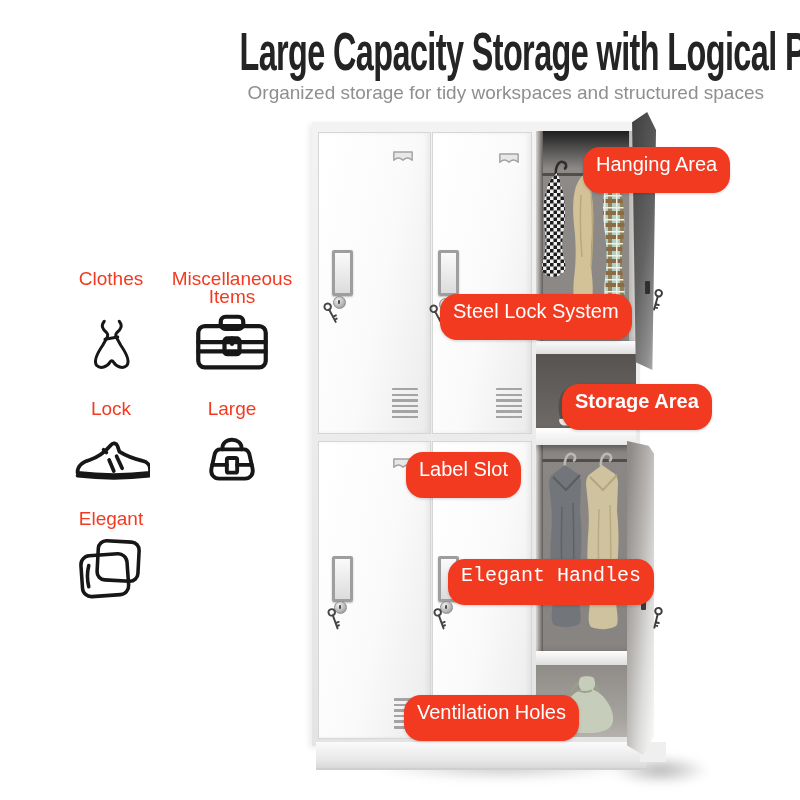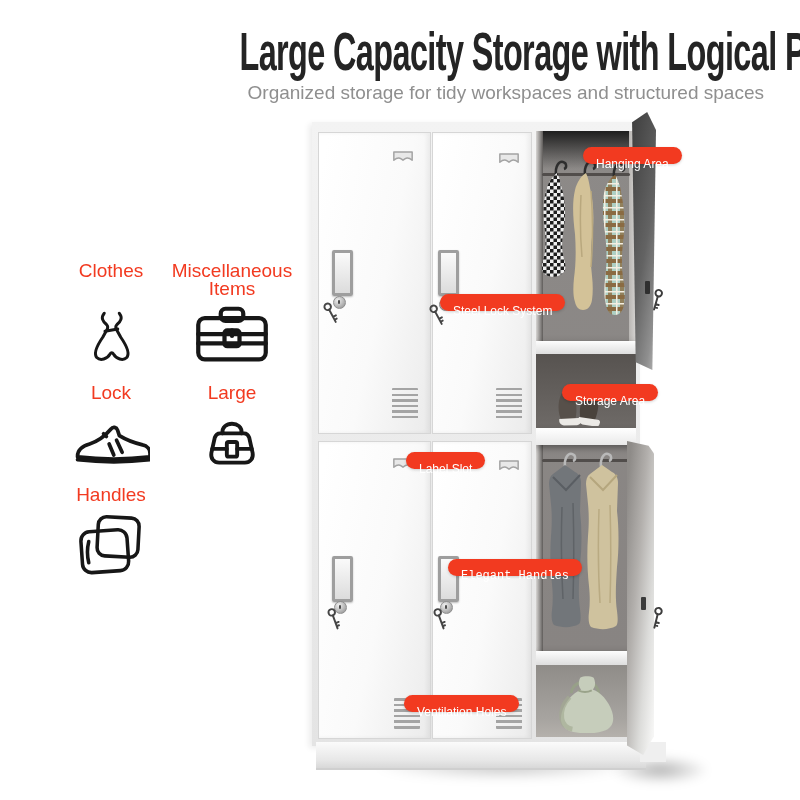--- a/index.html
+++ b/index.html
@@ -7,21 +7,21 @@
          font-family:"Liberation Sans",sans-serif;}
   
   .title-wrap{position:absolute;top:20px;left:0;width:800px;text-align:center;}
   .title{display:inline-block;white-space:nowrap;font-size:54px;font-weight:700;
          letter-spacing:-1px;color:var(--title,#242424);transform:scaleX(.60);transform-origin:50% 50%;}
   .subtitle{position:absolute;top:82px;left:0;width:764px;text-align:right;
             font-size:19px;color:var(--subtle,#8f8f8f);}
   
   .cats{position:absolute;left:58px;top:262px;width:242px;display:grid;
         grid-template-columns:106px 136px;row-gap:13px;justify-items:center;}
-  .cat{display:flex;flex-direction:column;align-items:center;}
+  .cat{display:flex;flex-direction:column;align-items:center;margin-top:8px;}
   .cat-label{font-size:19px;line-height:18px;color:var(--accent,#f23a20);text-align:center;
              min-height:24px;margin-bottom:3px;}
   .cat.row1 .cat-label{min-height:40px;}
   .cat svg{stroke:#171717;fill:none;stroke-linecap:round;stroke-linejoin:round;}
   
   .shadow{position:absolute;border-radius:50%;filter:blur(5px);}
   .body{position:absolute;left:312px;top:122px;width:328px;height:624px;
         background:linear-gradient(180deg,#f3f3f3,#e4e4e4);box-shadow:-3px 2px 6px rgba(0,0,0,.08);}
   .door{position:absolute;background:linear-gradient(102deg,#ffffff 5%,#fafafa 55%,#ebebeb 100%);
         border:1px solid #d6d6d6;box-shadow:inset -3px 0 4px rgba(0,0,0,.05);}
@@ -40,22 +40,22 @@
   
   .opening{position:absolute;left:536px;top:131px;width:100px;height:606px;overflow:hidden;
            background:linear-gradient(180deg,#8d8a88,#878381);}
   .op{position:absolute;}
   .shelf{position:absolute;left:0;width:100%;background:linear-gradient(180deg,#fdfdfd,#dedede);
          box-shadow:0 4px 8px rgba(0,0,0,.45);}
   .rod{position:absolute;left:6px;width:88px;height:3px;background:#514d4b;border-radius:2px;}
   
   .odoor{position:absolute;}
   
-  .pill{position:absolute;height:17px;line-height:34px;padding:0 13px;border-radius:17px;
-        background:var(--accent,#f23a20);color:#ffffff;font-size:12px;white-space:nowrap;z-index:10;
+  .pill{position:absolute;height:46px;line-height:34px;padding:0 13px;border-radius:17px;
+        background:var(--accent,#f23a20);color:#ffffff;font-size:20px;white-space:nowrap;z-index:10;
         box-shadow:0 1px 3px rgba(0,0,0,.18);}
 </style>
 </head>
 <body>
 
 <div class="stage">
 
   <div class="title-wrap">
     <span class="title">Large Capacity Storage with Logical Partitioning</span>
   </div>
@@ -90,21 +90,21 @@
     <div class="cat">
       <div class="cat-label">Large</div>
       <svg width="56" height="62" viewBox="0 0 64 72" stroke-width="4.5">
         <path d="M21 26 c-2 -15 24 -15 22 0"></path>
         <path d="M18 26 h28 c3 0 5 2 6 5 l4 18 c1 6 -3 11 -9 11 h-30 c-6 0 -10 -5 -9 -11 l4 -18 c1 -3 3 -5 6 -5 z"></path>
         <path d="M9 44 h17 M38 44 h17"></path>
         <rect x="26" y="36" width="12" height="17" rx="2"></rect>
       </svg>
     </div>
     <div class="cat">
-      <div class="cat-label">Handles</div>
+      <div class="cat-label">Elegant</div>
       <svg width="72" height="64" viewBox="0 0 78 72" stroke-width="4">
         <rect x="24" y="5" width="46" height="44" rx="9" transform="rotate(3 47 27)"></rect>
         <rect x="6" y="20" width="52" height="46" rx="10" transform="rotate(-4 32 43)"></rect>
         <path d="M14 32 c-2 8 -2 16 0 24"></path>
       </svg>
     </div>
   </div>
 
   <div class="shadow" style="left:318px;top:748px;width:370px;height:38px;background:radial-gradient(50% 50%,rgba(0,0,0,.22),rgba(0,0,0,0) 70%);"></div>
   <div class="shadow" style="left:590px;top:750px;width:140px;height:40px;background:radial-gradient(50% 50%,rgba(0,0,0,.30),rgba(0,0,0,0) 70%);"></div>
@@ -254,18 +254,18 @@
               clip-path:polygon(0 0,80% 1.5%,100% 4%,100% 94%,60% 100%,0 97%);
               background:linear-gradient(95deg,#8e8b88 8%,#b3b0ad 40%,#dcdcda 70%,#f6f6f5 95%);"></div>
   <div style="position:absolute;left:641px;top:597px;width:5px;height:13px;background:#3a3a3a;z-index:4;border-radius:1px;"></div>
   <svg class="keyicon" style="left:649px;top:606px;transform:rotate(14deg);z-index:4;" viewBox="0 0 18 32">
       <circle cx="9" cy="6" r="4" fill="none" stroke="#3d3d3d" stroke-width="2.4"></circle>
       <path d="M9 10 L9 27 M9 20 h4 M9 24 h3" stroke="#3d3d3d" stroke-width="2.4" fill="none" stroke-linecap="round"></path>
     </svg>
 
   <div class="pill" style="left:583px;top:147px;">Hanging Area</div>
   <div class="pill" style="left:440px;top:294px;">Steel Lock System</div>
-  <div class="pill" style="left:562px;top:384px;">Storage Area</div>
+  <div class="pill" style="left:562px;top:384px;font-weight:bold;">Storage Area</div>
   <div class="pill" style="left:406px;top:452px;">Label Slot</div>
   <div class="pill" style="left:448px;top:559px;font-family:Liberation Mono, monospace;">Elegant Handles</div>
   <div class="pill" style="left:404px;top:695px;">Ventilation Holes</div>
 
 </div>
 
 </body></html>

